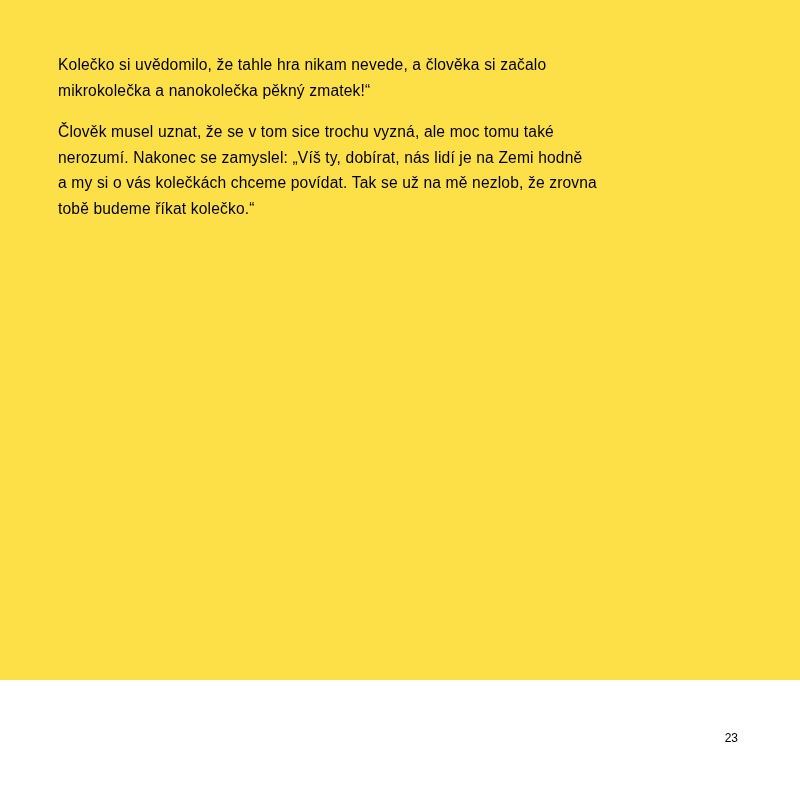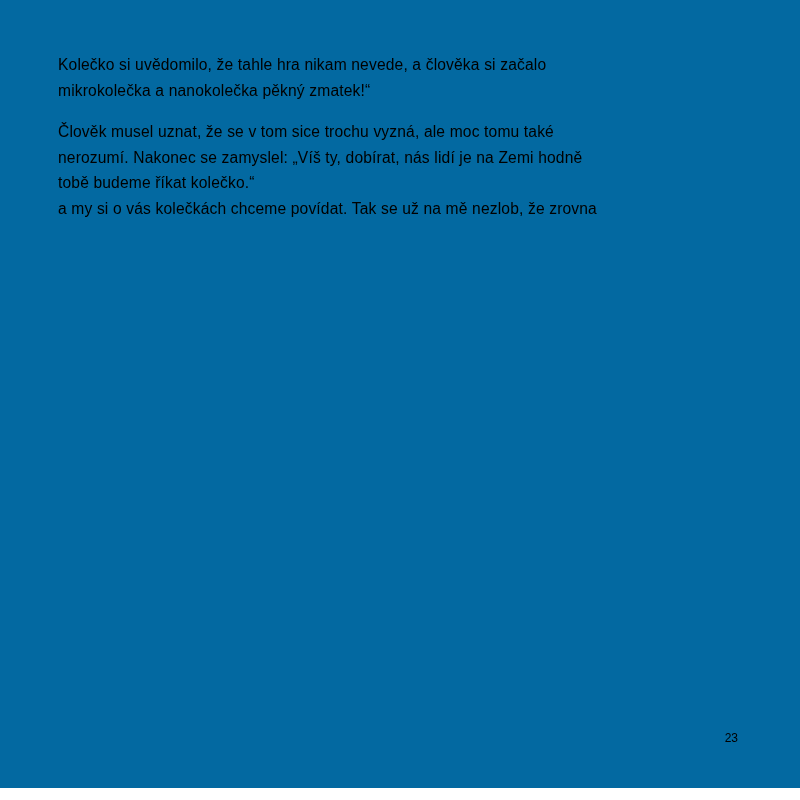--- a/index.html
+++ b/index.html
@@ -10,22 +10,22 @@
     width: 800px;
     height: 800px;
     background: #ffffff;
     font-family: "Liberation Sans", sans-serif;
     color: #000000;
     overflow: hidden;
   }
   .page {
     position: relative;
     width: 800px;
-    height: 788px;
-    background: #0369a1;
+    height: 680px;
+    background: #fde047;
   }
   .text-block {
     position: absolute;
     left: 58px;
     top: 52px;
     width: 640px;
   }
   .para {
     font-size: 15.6px;
     line-height: 25.5px;
@@ -58,21 +58,21 @@
   <div class="text-block">
 
     <p class="para">
       <span class="line">Kolečko si uvědomilo, že tahle hra nikam nevede, a člověka si začalo</span>
       <span class="line">mikrokolečka a nanokolečka pěkný zmatek!“</span>
     </p>
 
     <p class="para">
       <span class="line">Člověk musel uznat, že se v tom sice trochu vyzná, ale moc tomu také</span>
       <span class="line">nerozumí. Nakonec se zamyslel: „Víš ty, dobírat, nás lidí je na Zemi hodně</span>
+      <span class="line">a my si o vás kolečkách chceme povídat. Tak se už na mě nezlob, že zrovna</span>
       <span class="line">tobě budeme říkat kolečko.“</span>
-      <span class="line">a my si o vás kolečkách chceme povídat. Tak se už na mě nezlob, že zrovna</span>
     </p>
 
   </div>
 
   <div class="page-number">23</div>
 
 </div>
 
 </body></html>

